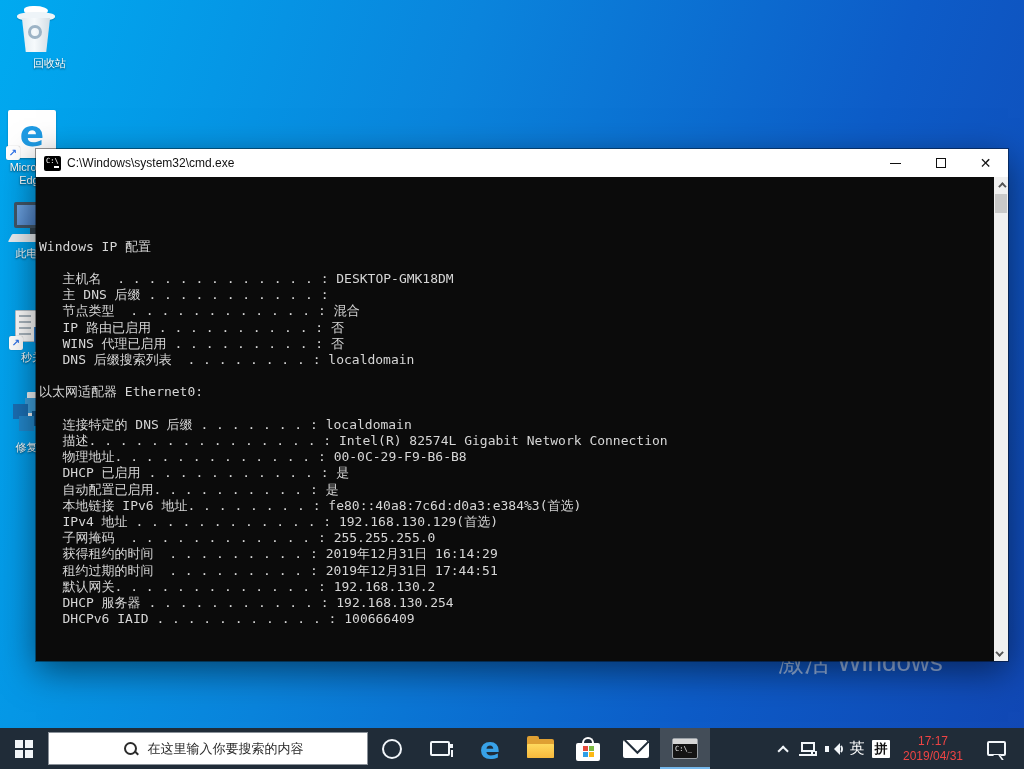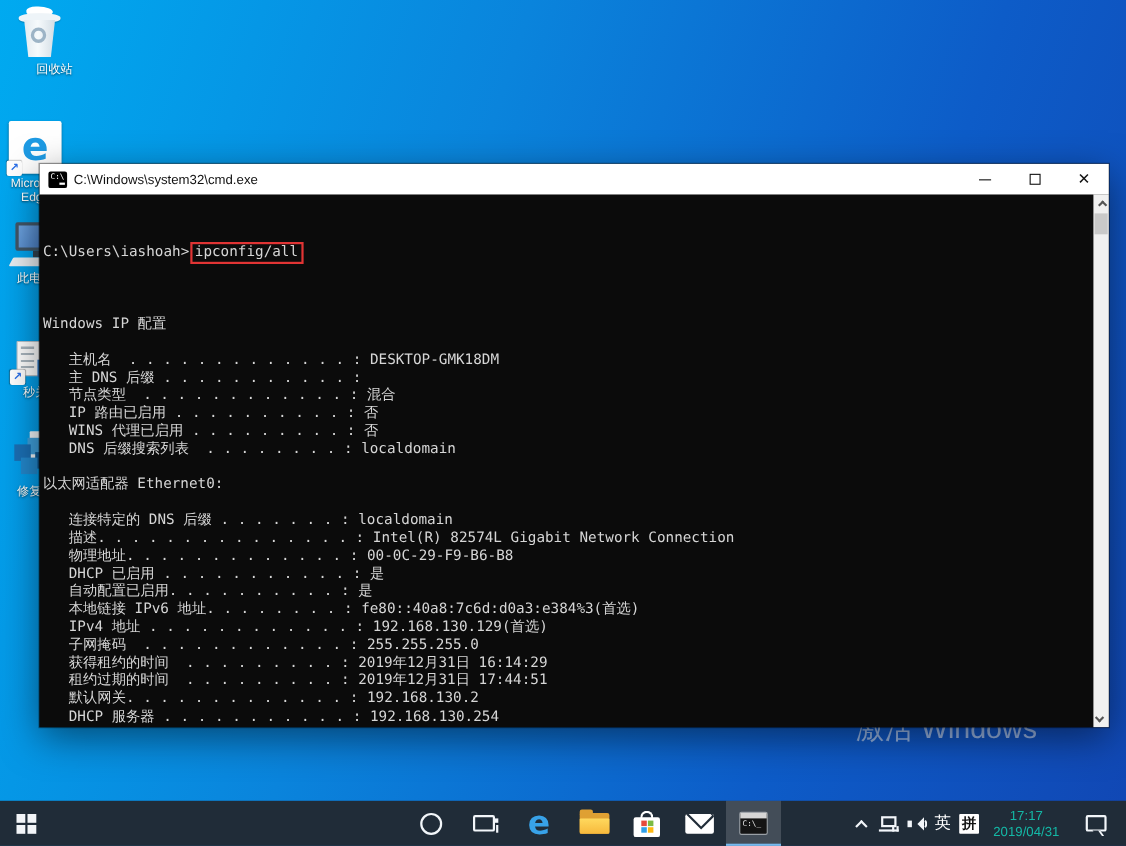--- a/index.html
+++ b/index.html
@@ -151,21 +151,21 @@
   .vol { position:relative; width:18px; height:16px; }
   .vol-box { position:absolute; left:0; top:5px; width:4px; height:6px; background:#f2f6fa; }
   .vol-cone { position:absolute; left:3px; top:2px; width:0; height:0; border:6px solid transparent; border-right:6px solid #f2f6fa; }
   .vol-w1 { position:absolute; left:9px; top:3px; width:9px; height:10px; border:2px solid transparent; border-right-color:#f2f6fa; border-radius:50%; }
 
   .tray-lang { left:844px; width:26px; color:#fff; font-size:15px; }
   .tray-ime { left:868px; width:26px; }
   .imebox { width:18px; height:18px; background:#fff; color:#111; font-size:13px; font-weight:bold;
     display:flex; align-items:center; justify-content:center; border-radius:1px; }
 
-  .tray-clock { left:896px; width:74px; flex-direction:column; color:#14b8a6; font-size:12px; line-height:15px; text-align:center; }
+  .tray-clock { left:896px; width:74px; flex-direction:column; color:#ef4444; font-size:12px; line-height:15px; text-align:center; }
 
   .tray-action { left:976px; width:40px; }
   .bubble { position:relative; width:19px; height:15px; border:2px solid #f2f6fa; border-radius:2px; }
   .bubble:after { content:""; position:absolute; right:2px; bottom:-6px; width:5px; height:5px; background:#202c38;
     border-right:2px solid #f2f6fa; transform:skewX(35deg); }
 </style>
 </head>
 <body>
 
 <div class="desktop">
@@ -240,21 +240,20 @@
         <div class="wbtn">
             <span class="glyph-max"></span>
           </div>
         <div class="wbtn">
             <span class="glyph-close">✕</span>
           </div>
       </div>
     </div>
 
     <div class="console">
-      <div class="cline"><span>C:\Users\iashoah&gt;</span><span class="cmd-hl">ipconfig/all</span></div>
       <div><div class="cline"></div><div class="cline">Windows IP 配置</div><div class="cline"></div><div class="cline">   主机名  . . . . . . . . . . . . . : DESKTOP-GMK18DM</div><div class="cline">   主 DNS 后缀 . . . . . . . . . . . :</div><div class="cline">   节点类型  . . . . . . . . . . . . : 混合</div><div class="cline">   IP 路由已启用 . . . . . . . . . . : 否</div><div class="cline">   WINS 代理已启用 . . . . . . . . . : 否</div><div class="cline">   DNS 后缀搜索列表  . . . . . . . . : localdomain</div><div class="cline"></div><div class="cline">以太网适配器 Ethernet0:</div><div class="cline"></div><div class="cline">   连接特定的 DNS 后缀 . . . . . . . : localdomain</div><div class="cline">   描述. . . . . . . . . . . . . . . : Intel(R) 82574L Gigabit Network Connection</div><div class="cline">   物理地址. . . . . . . . . . . . . : 00-0C-29-F9-B6-B8</div><div class="cline">   DHCP 已启用 . . . . . . . . . . . : 是</div><div class="cline">   自动配置已启用. . . . . . . . . . : 是</div><div class="cline">   本地链接 IPv6 地址. . . . . . . . : fe80::40a8:7c6d:d0a3:e384%3(首选)</div><div class="cline">   IPv4 地址 . . . . . . . . . . . . : 192.168.130.129(首选)</div><div class="cline">   子网掩码  . . . . . . . . . . . . : 255.255.255.0</div><div class="cline">   获得租约的时间  . . . . . . . . . : 2019年12月31日 16:14:29</div><div class="cline">   租约过期的时间  . . . . . . . . . : 2019年12月31日 17:44:51</div><div class="cline">   默认网关. . . . . . . . . . . . . : 192.168.130.2</div><div class="cline">   DHCP 服务器 . . . . . . . . . . . : 192.168.130.254</div><div class="cline">   DHCPv6 IAID . . . . . . . . . . . : 100666409</div></div>
     </div>
 
     <div class="scrollbar">
       <div class="sb-arrow sb-up">
           <span class="chev chev-up"></span>
         </div>
       <div class="sb-thumb"></div>
       <div class="sb-arrow sb-down">
           <span class="chev chev-down"></span>
@@ -265,20 +264,24 @@
   <div class="taskbar">
     <div class="tb start">
       <div class="winlogo">
           <span></span>
           <span></span>
           <span></span>
           <span></span>
         </div>
     </div>
 
+    <div class="tb searchbox">
+      <span class="mag"></span>
+      <span class="search-text">在这里输入你要搜索的内容</span>
+    </div>
 
     <div class="tb cortana">
         <span class="cortana-ring"></span>
       </div>
 
     <div class="tb taskview">
       <span class="tv-rect">
           <span class="tv-dot"></span>
           <span class="tv-bar"></span>
         </span>

